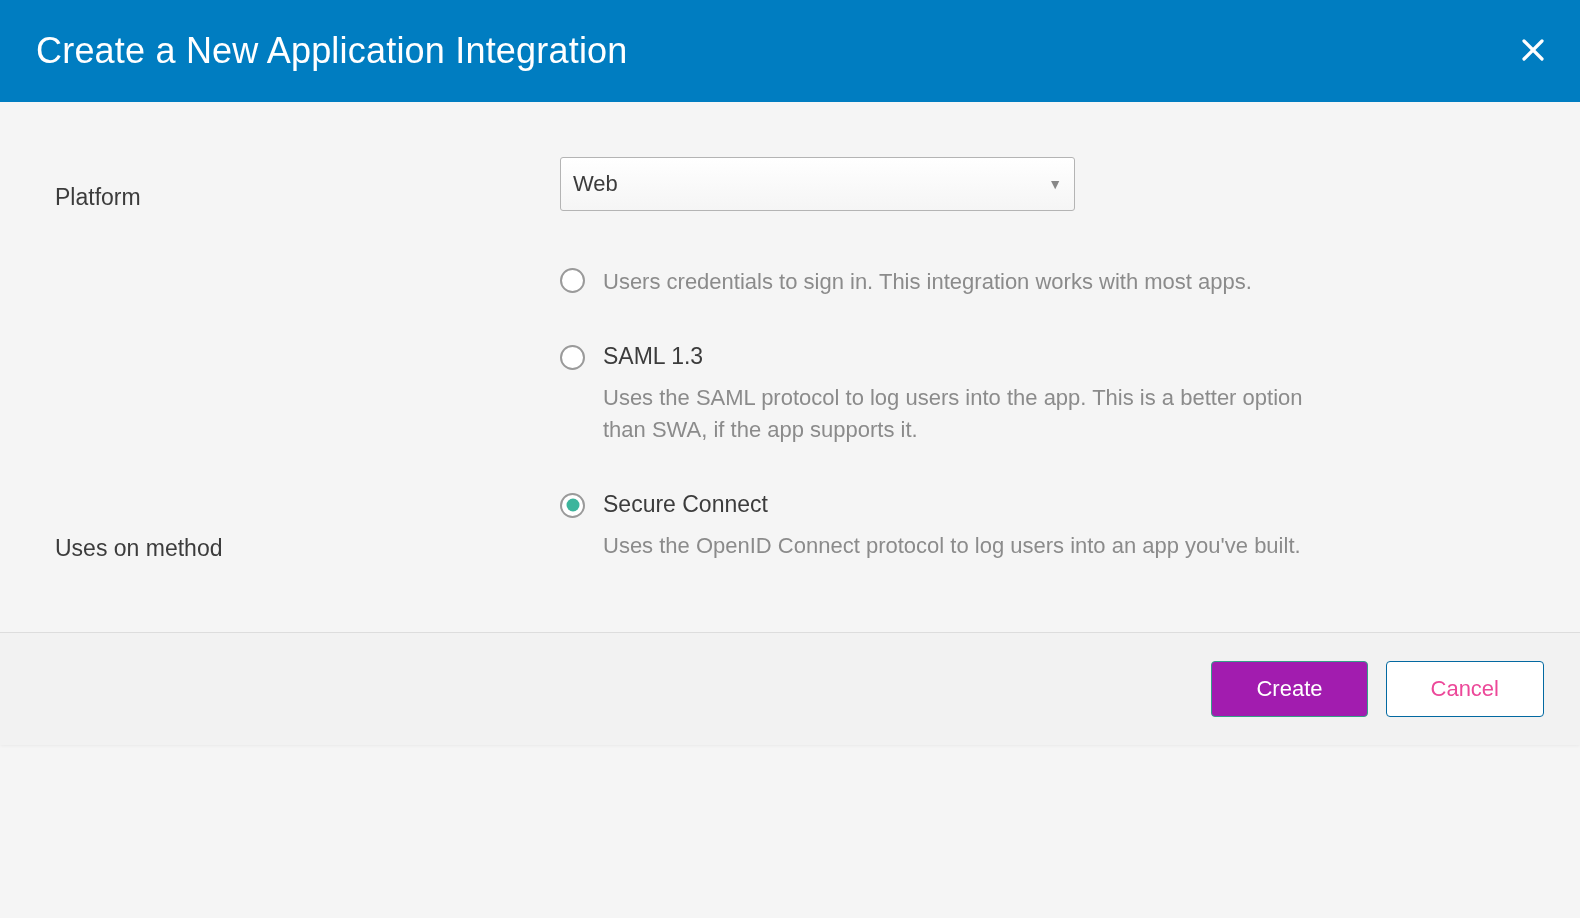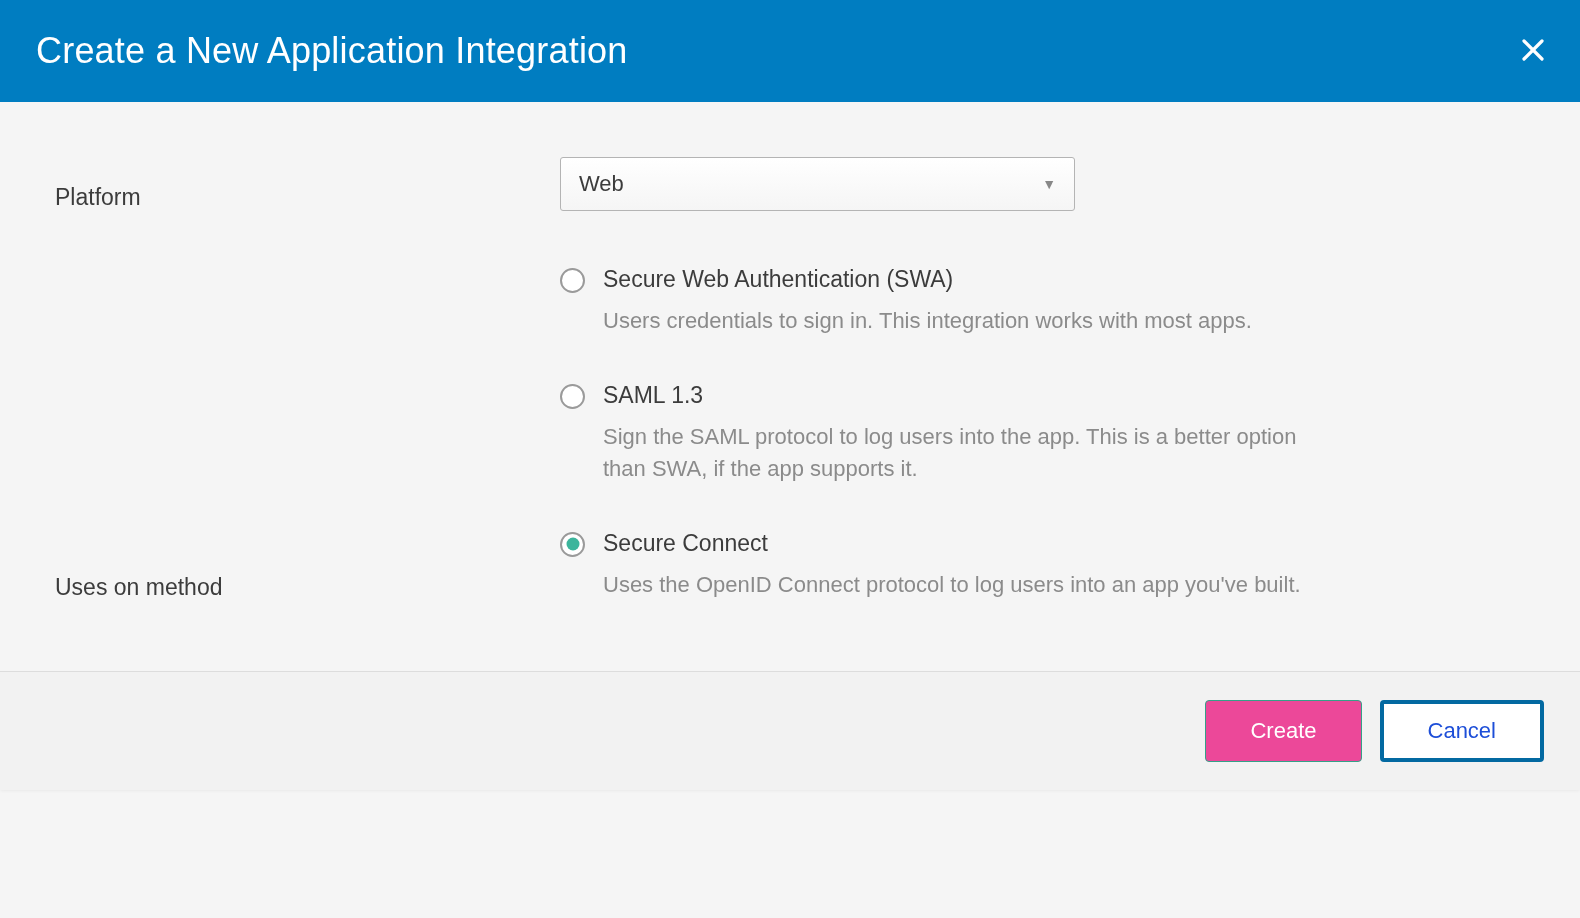--- a/index.html
+++ b/index.html
@@ -59,21 +59,21 @@
     padding-top: 5px;
   }
   .form-control-wrap {
     flex: 1;
   }
   .dropdown {
     width: 515px;
     border: 1px solid #b4b4b4;
     background: linear-gradient(to bottom, #ffffff, #f5f5f5);
     border-radius: 3px;
-    padding: 13px 18px;
+    padding: 13px 12px;
     font-size: 22px;
     color: #3c3c3c;
     display: flex;
     justify-content: space-between;
     align-items: center;
     cursor: pointer;
   }
   .dropdown .caret {
     color: #888;
     font-size: 14px;
@@ -136,28 +136,28 @@
   }
   .btn {
     padding: 14px 44px;
     font-size: 22px;
     border-radius: 4px;
     cursor: pointer;
     font-family: inherit;
     border: 1px solid transparent;
   }
   .btn-primary {
-    background: #ec4899;
+    background: #a21caf;
     color: #fff;
     border-color: #35a088;
   }
   .btn-secondary {
     background: #fff;
-    color: #1d4ed8;
-    border: 4px solid #0369a1;
+    color: #ec4899;
+    border: 1px solid #0369a1;
   }
 </style>
 </head>
 <body>
 
 <div class="modal">
   <div class="modal-header">
     <div class="modal-title">Create a New Application Integration</div>
     <div class="close-btn">
       <svg width="22" height="22" viewBox="0 0 22 22" fill="none" stroke="white" stroke-width="3.2" stroke-linecap="round">
@@ -179,30 +179,29 @@
     </div>
 
     <div class="form-row">
       <div class="form-label">Uses on method</div>
       <div class="form-control-wrap">
         <div class="radio-group">
 
           <div class="radio-option">
             <div class="radio-circle"></div>
             <div class="radio-content">
-              <div class="radio-label">Secure Web Authentication (SWA)</div>
               <div class="radio-desc">Users credentials to sign in. This integration works with most apps.</div>
             </div>
           </div>
 
           <div class="radio-option">
             <div class="radio-circle"></div>
             <div class="radio-content">
               <div class="radio-label">SAML 1.3</div>
-              <div class="radio-desc">Sign the SAML protocol to log users into the app. This is a better option than SWA, if the app supports it.</div>
+              <div class="radio-desc">Uses the SAML protocol to log users into the app. This is a better option than SWA, if the app supports it.</div>
             </div>
           </div>
 
           <div class="radio-option">
             <div class="radio-circle selected"></div>
             <div class="radio-content">
               <div class="radio-label">Secure Connect</div>
               <div class="radio-desc">Uses the OpenID Connect protocol to log users into an app you've built.</div>
             </div>
           </div>

